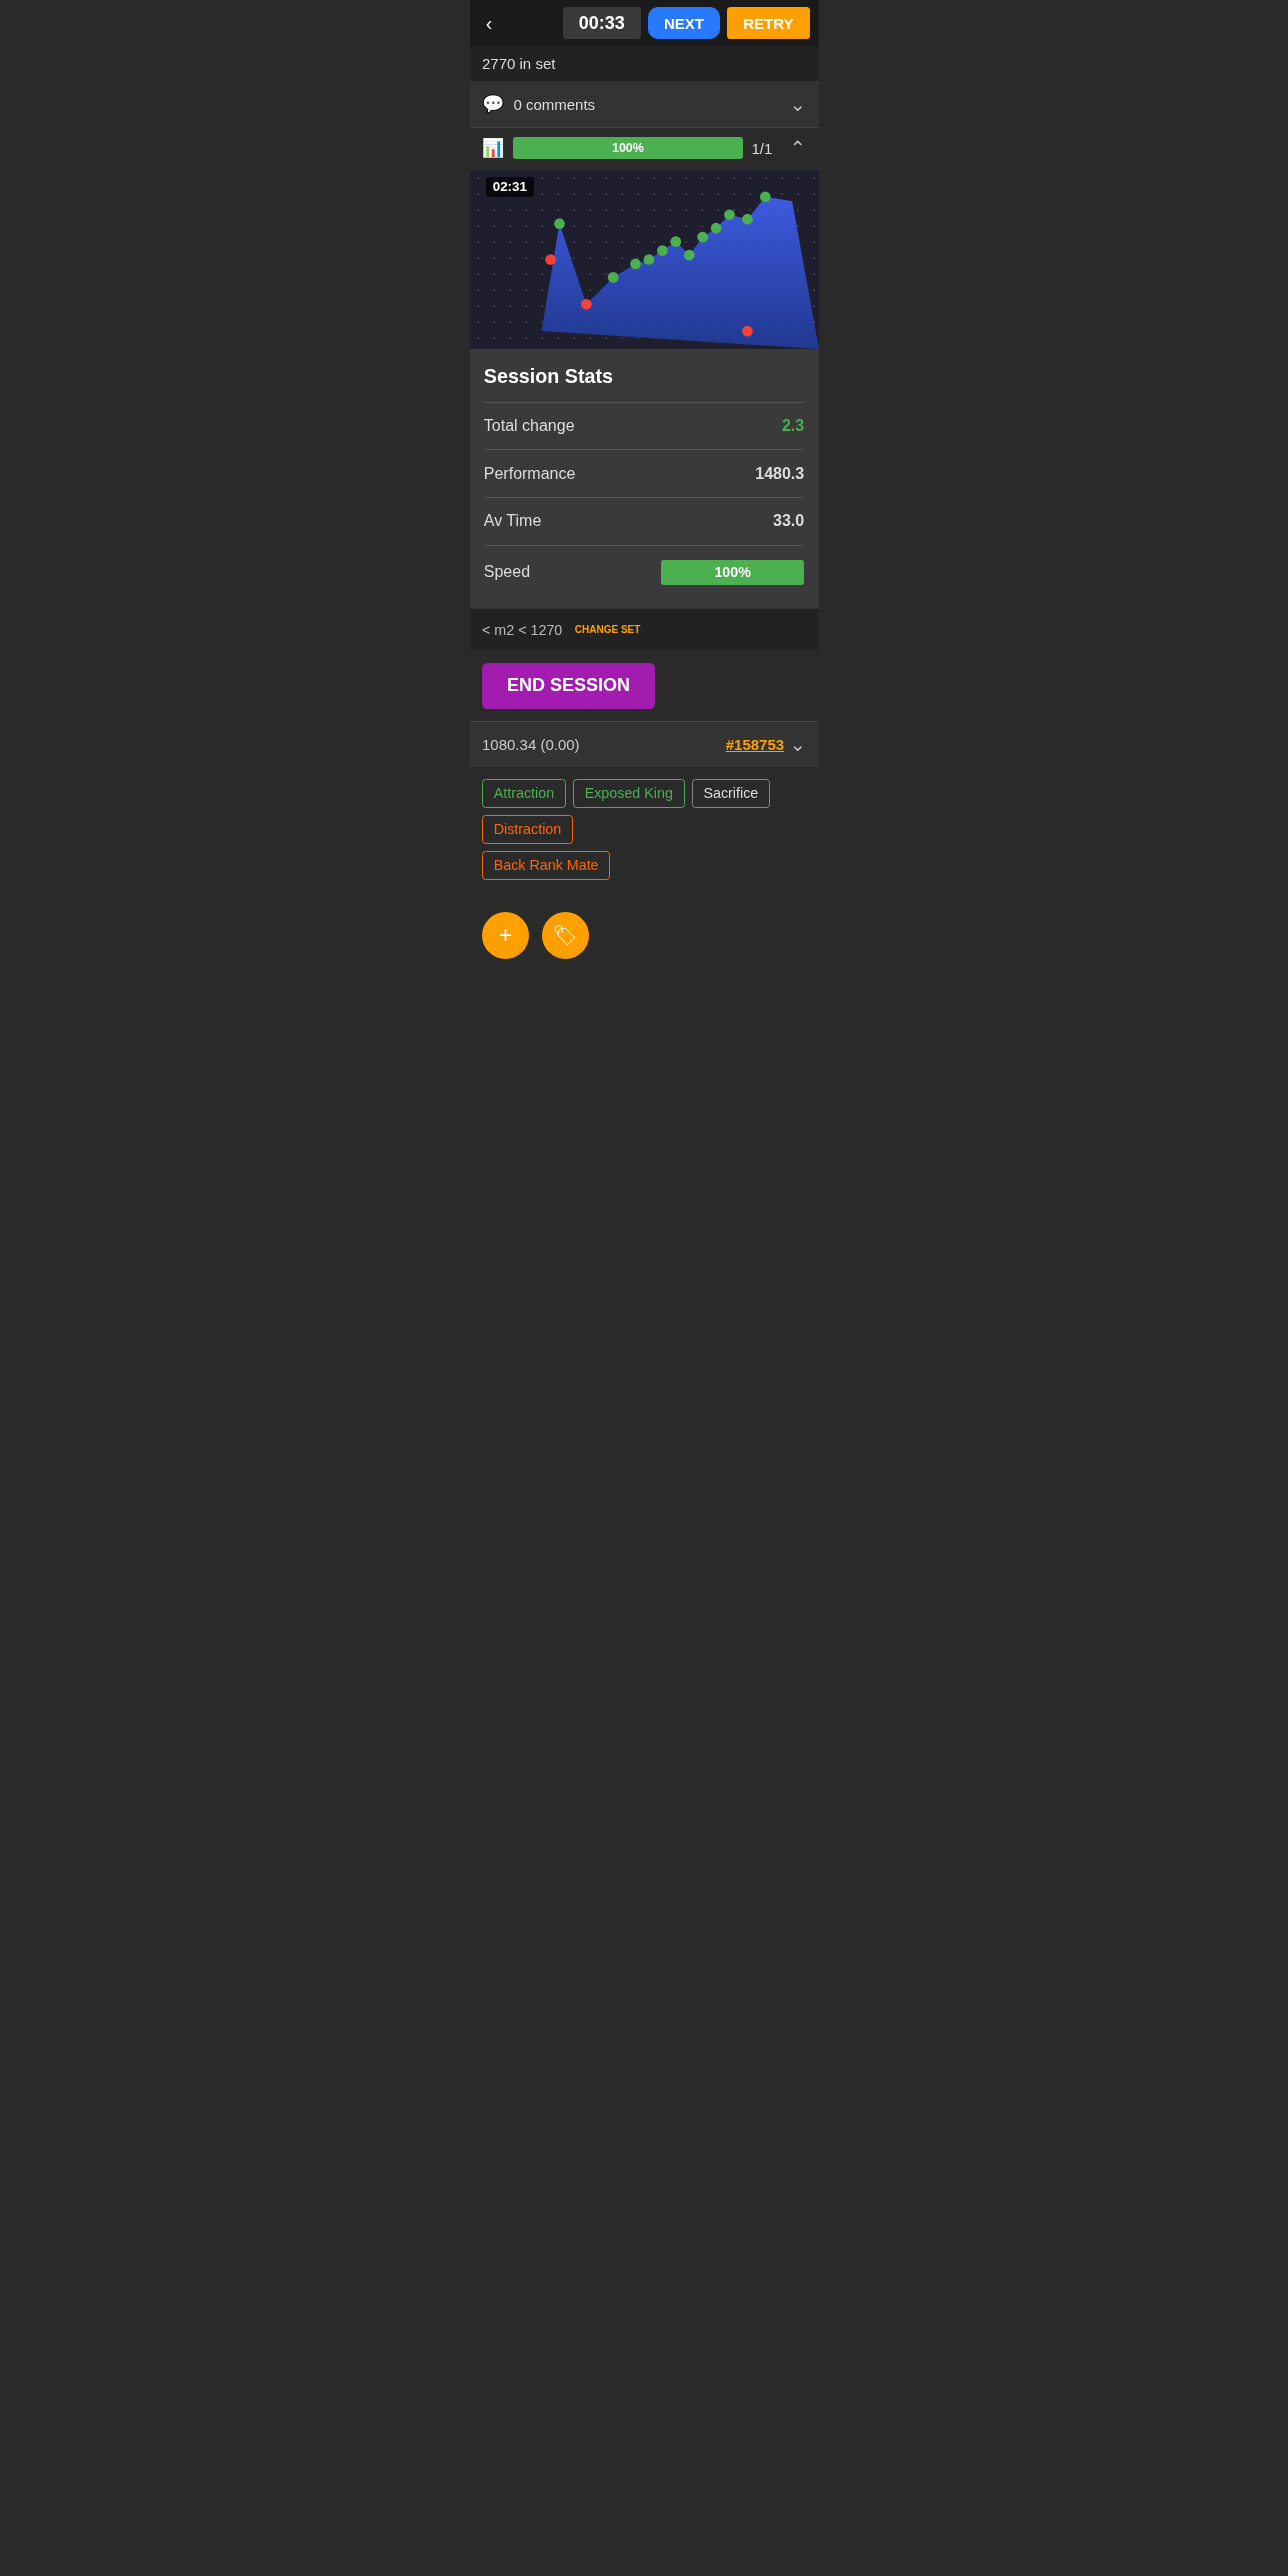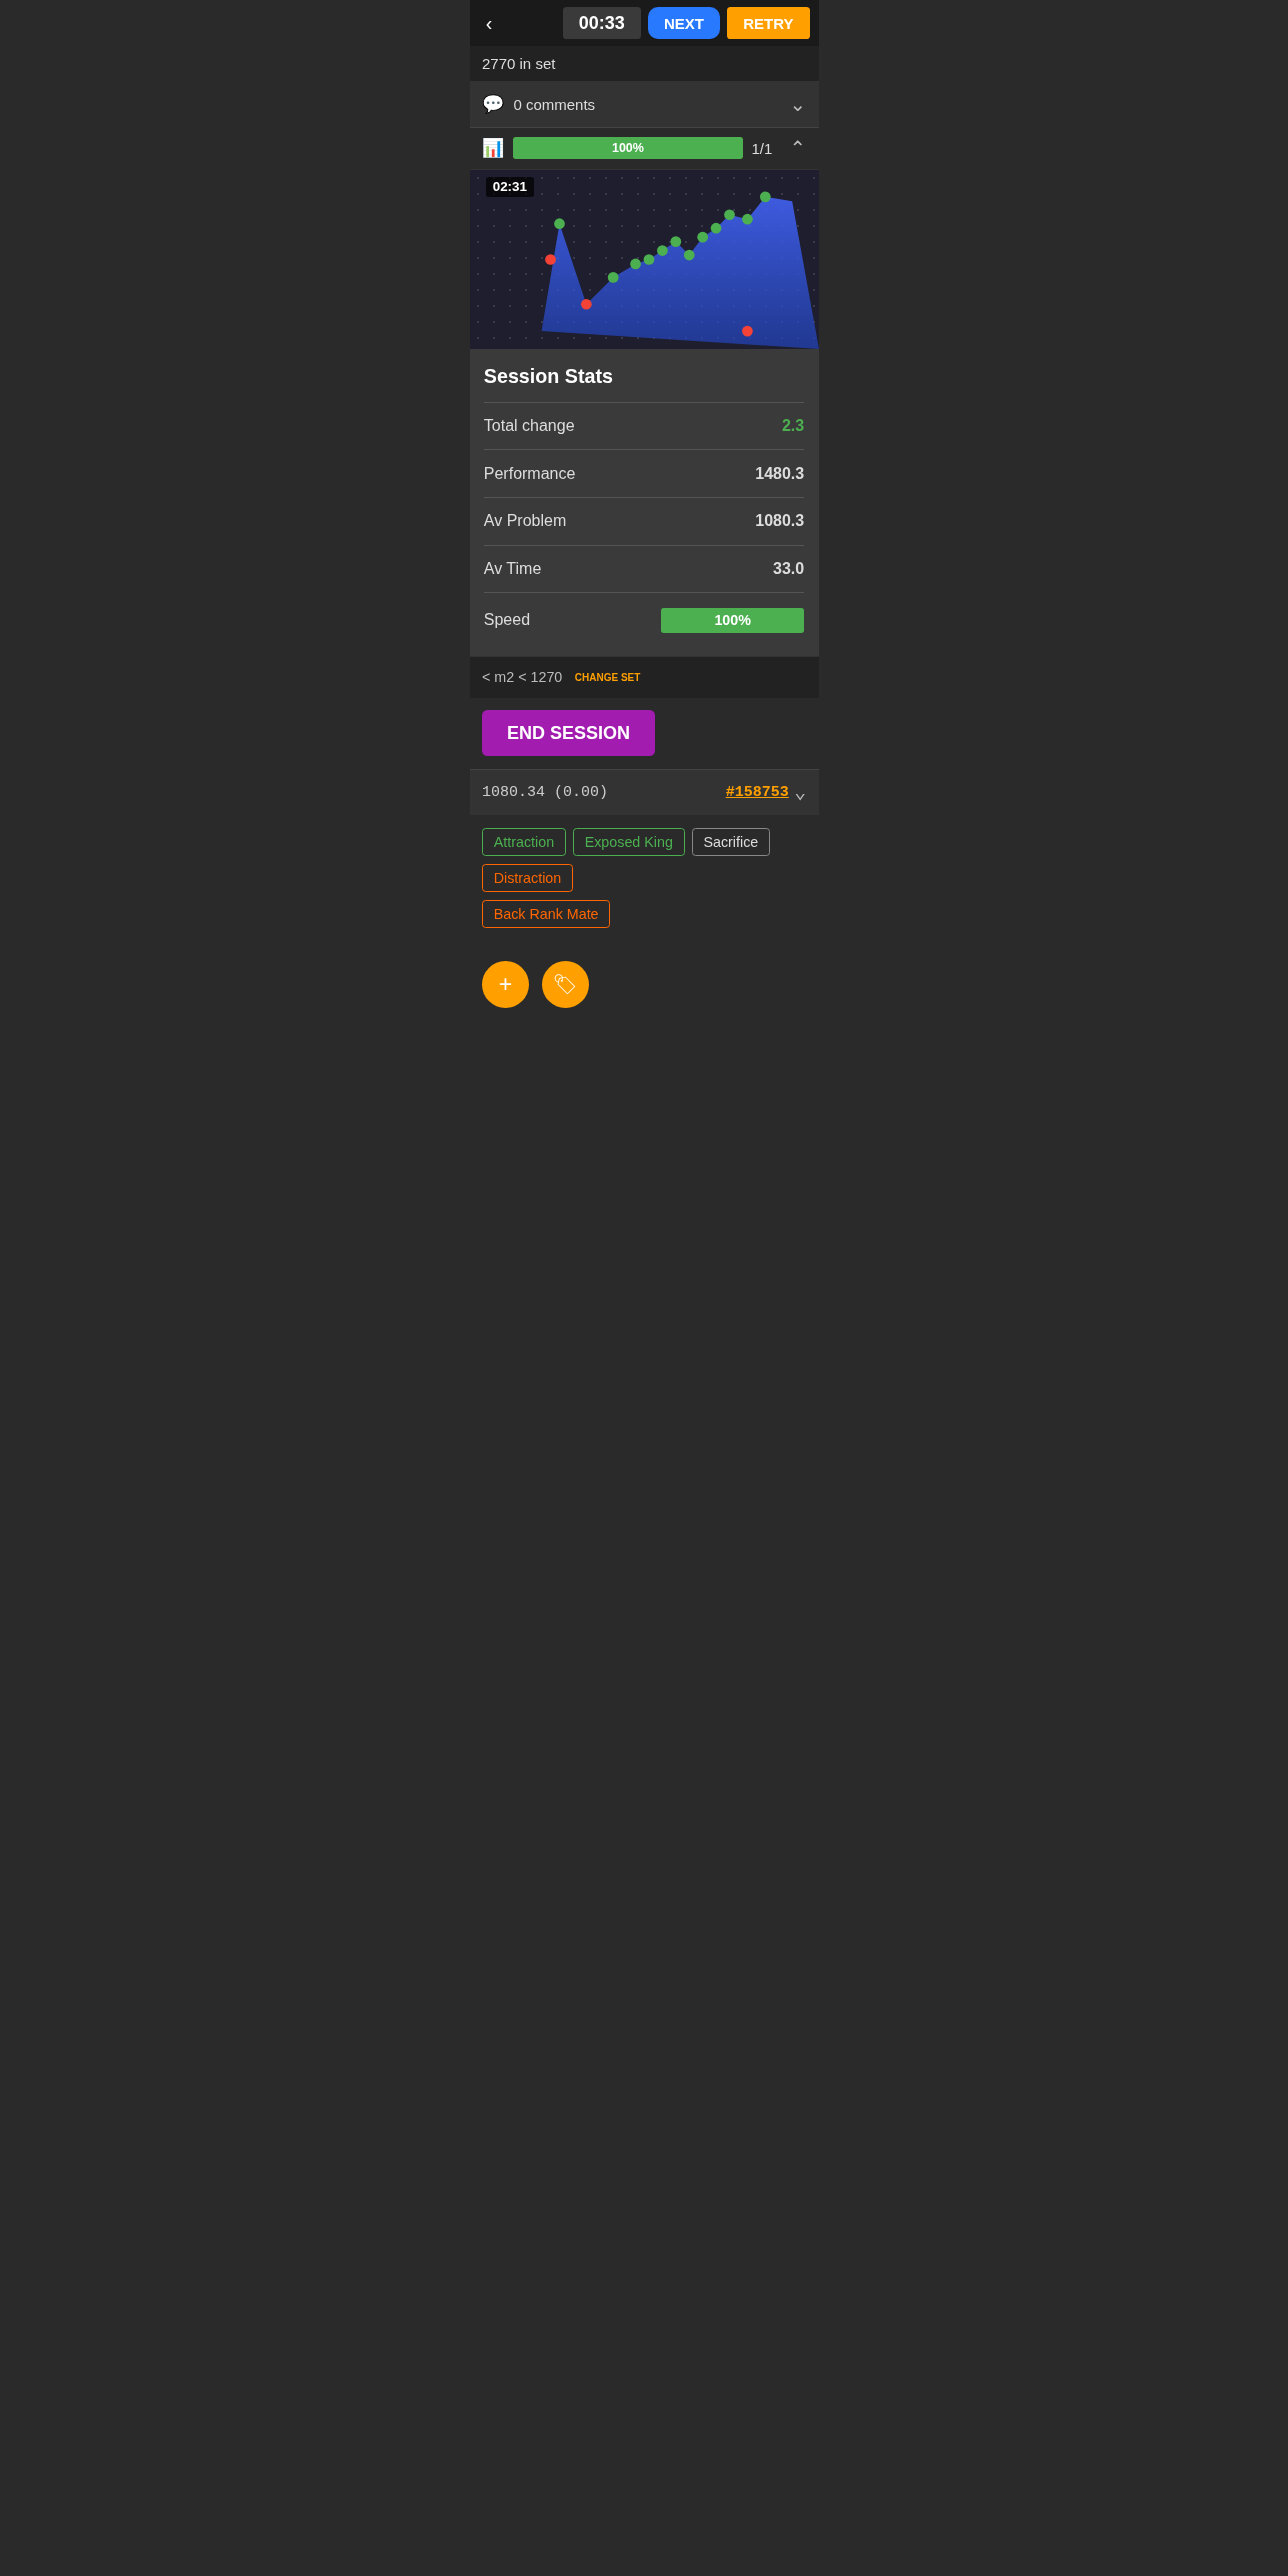--- a/index.html
+++ b/index.html
@@ -242,21 +242,20 @@
     }
 
     
     .problem-info-bar {
       background: #333;
       display: flex;
       align-items: center;
       padding: 10.7px 12.5px;
       border-top: 0.9px solid #444;
       gap: 5.4px;
-      font-family: Liberation Mono, monospace;
     }
     .problem-info-text {
       font-size: 15px;
       color: #ccc;
       flex: 1;
     }
     .problem-link {
       color: #ffa000;
       font-weight: bold;
       text-decoration: underline;
@@ -399,24 +398,20 @@
   <div class="stat-row">
     <span class="stat-label">Total change</span>
     <span class="stat-value green">2.3</span>
   </div>
 
   <div class="stat-row">
     <span class="stat-label">Performance</span>
     <span class="stat-value">1480.3</span>
   </div>
 
-  <div class="stat-row">
-    <span class="stat-label">Av Problem</span>
-    <span class="stat-value">1080.3</span>
-  </div>
 
   <div class="stat-row">
     <span class="stat-label">Av Time</span>
     <span class="stat-value">33.0</span>
   </div>
 
   <div class="stat-row">
     <span class="stat-label">Speed</span>
     <div class="speed-bar-outer">
       <span class="speed-bar-text">100%</span>

